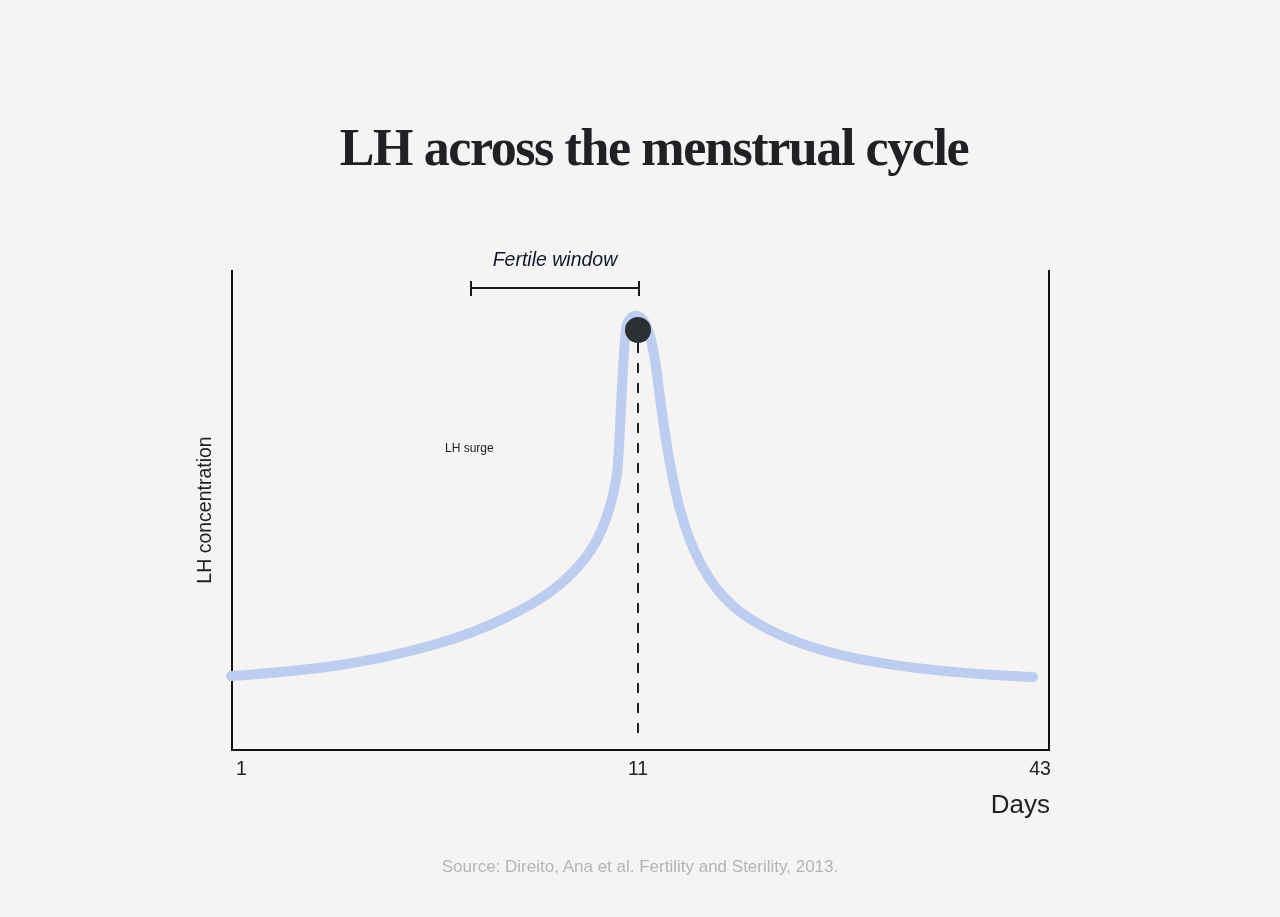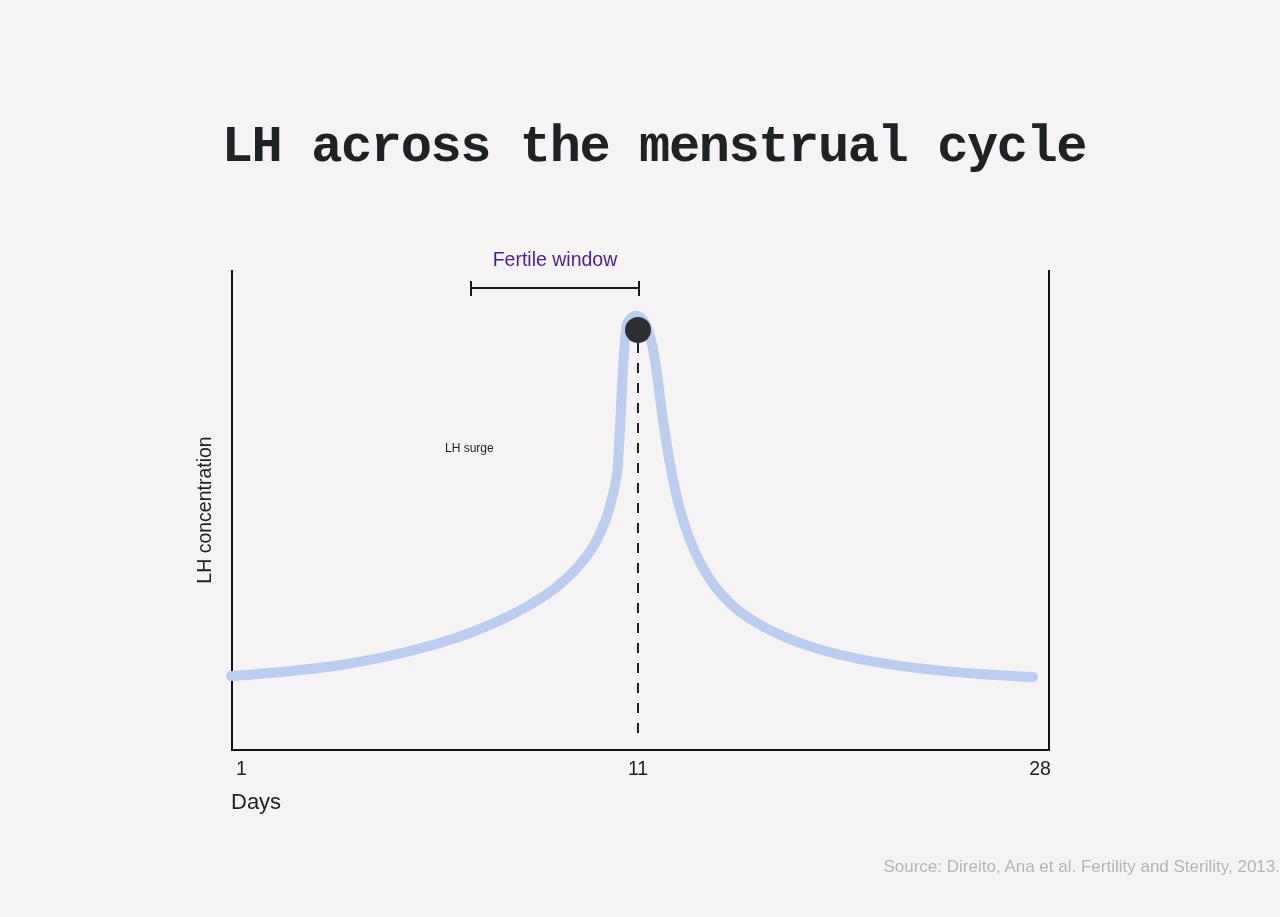--- a/index.html
+++ b/index.html
@@ -21,21 +21,21 @@
     inset: 0;
   }
 
   
   #chart-title {
     position: absolute;
     left: 0;
     right: 0;
     top: 118px;
     text-align: center;
-    font-family: Liberation Mono, monospace;
+    font-family: Liberation Serif, serif;
     font-size: 52px;
     font-weight: 700;
     letter-spacing: -1.4px;
     color: #202124;
     line-height: 1.15;
     white-space: nowrap;
     margin-left: 28px;
   }
 
   
@@ -102,22 +102,23 @@
     width: 819px;
     height: 50px;
   }
   #fertile-window-label {
     position: absolute;
     left: 239px;
     width: 170px;
     top: 0px;
     text-align: center;
     font-size: 19.5px;
-    color: #4c1d95;
-    white-space: nowrap;
+    color: #0f172a;
+    white-space: nowrap;
+    font-style: italic;
   }
   #fertile-window-bracket {
     position: absolute;
     left: 239px;
     top: 39px;
     width: 170px;
     height: 2px;
     background: #15171a;
   }
   .bracket-cap {
@@ -150,43 +151,43 @@
   }
   #x-tick-start  { left: 236px; }
   #x-tick-mid    { left: 623px; width: 30px; text-align: center; }
   #x-tick-end    { left: 1025px; width: 30px; text-align: center; }
 
   #x-axis-title {
     position: absolute;
     left: 231px;
     width: 819px;
     top: 789px;
-    text-align: left;
-    font-size: 22px;
+    text-align: right;
+    font-size: 26px;
     color: #1d1f21;
   }
 
   #y-axis-title {
     position: absolute;
     left: 193px;
     top: 510px;
     font-size: 19.5px;
     color: #1d1f21;
     white-space: nowrap;
     transform: translate(-50%, 0) rotate(-90deg);
     transform-origin: 50% 0;
   }
 
   
   #source-note {
     position: absolute;
     left: 0;
     right: 0;
     top: 857px;
-    text-align: right;
+    text-align: center;
     font-size: 17px;
     color: #b6b3b5;
     white-space: nowrap;
   }
 </style>
 </head>
 <body style="background: rgb(245, 243, 244);">
 
 <div id="chart-figure">
 
@@ -224,21 +225,21 @@
     <div id="fertile-window-bracket">
       <div class="bracket-cap" id="bracket-cap-left"></div>
       <div class="bracket-cap" id="bracket-cap-right"></div>
     </div>
   </div>
 
   <div id="lh-surge-label">LH surge</div>
 
   <div class="x-tick-label" id="x-tick-start">1</div>
   <div class="x-tick-label" id="x-tick-mid">11</div>
-  <div class="x-tick-label" id="x-tick-end">28</div>
+  <div class="x-tick-label" id="x-tick-end">43</div>
 
   <div id="x-axis-title">Days</div>
 
   <div id="y-axis-title">LH concentration</div>
 
   <div id="source-note" style="color: rgb(182, 179, 181);">Source: Direito, Ana et al. Fertility and Sterility, 2013.</div>
 
 </div>
 
 </body></html>

